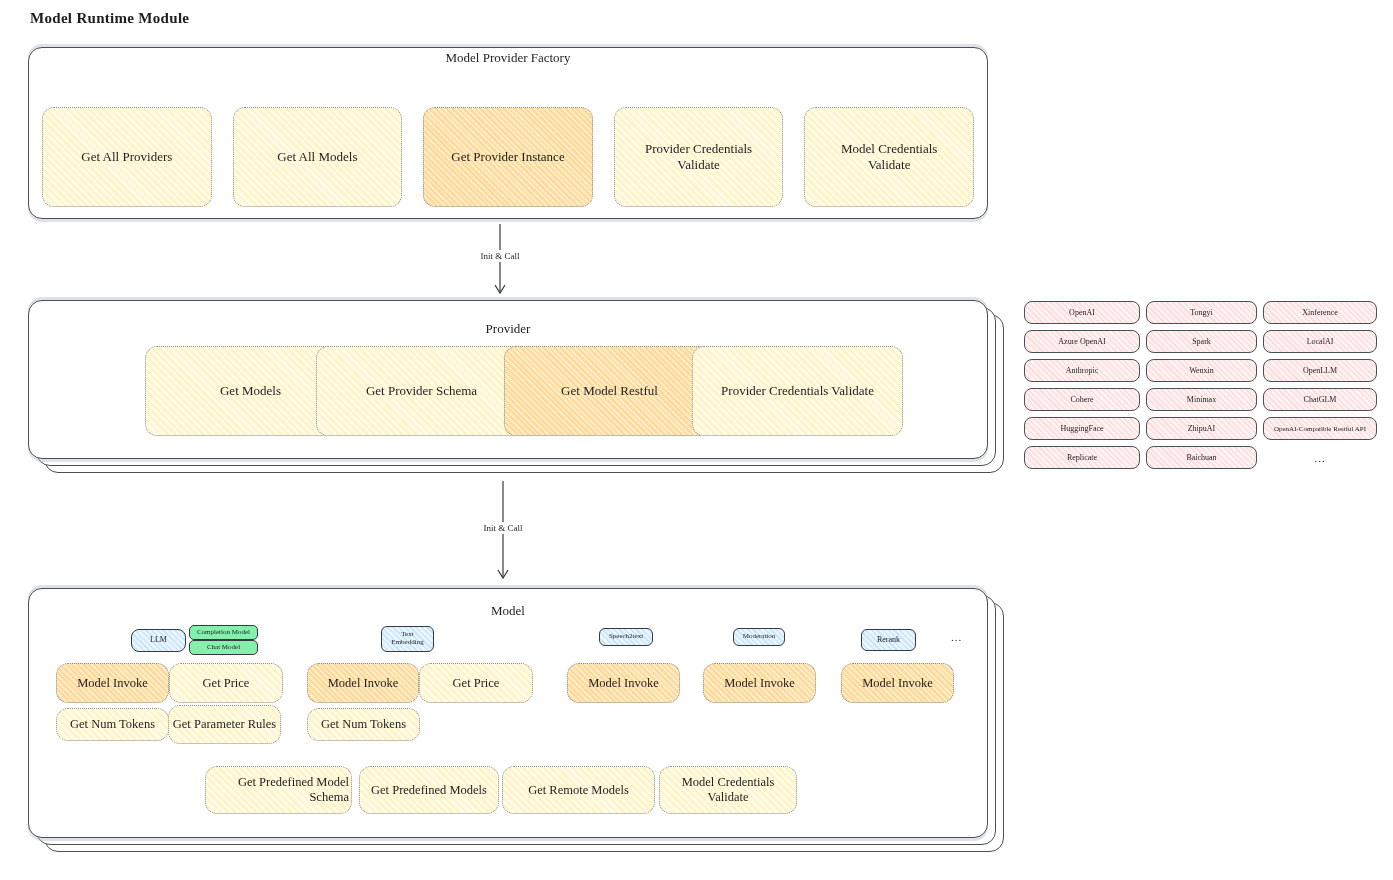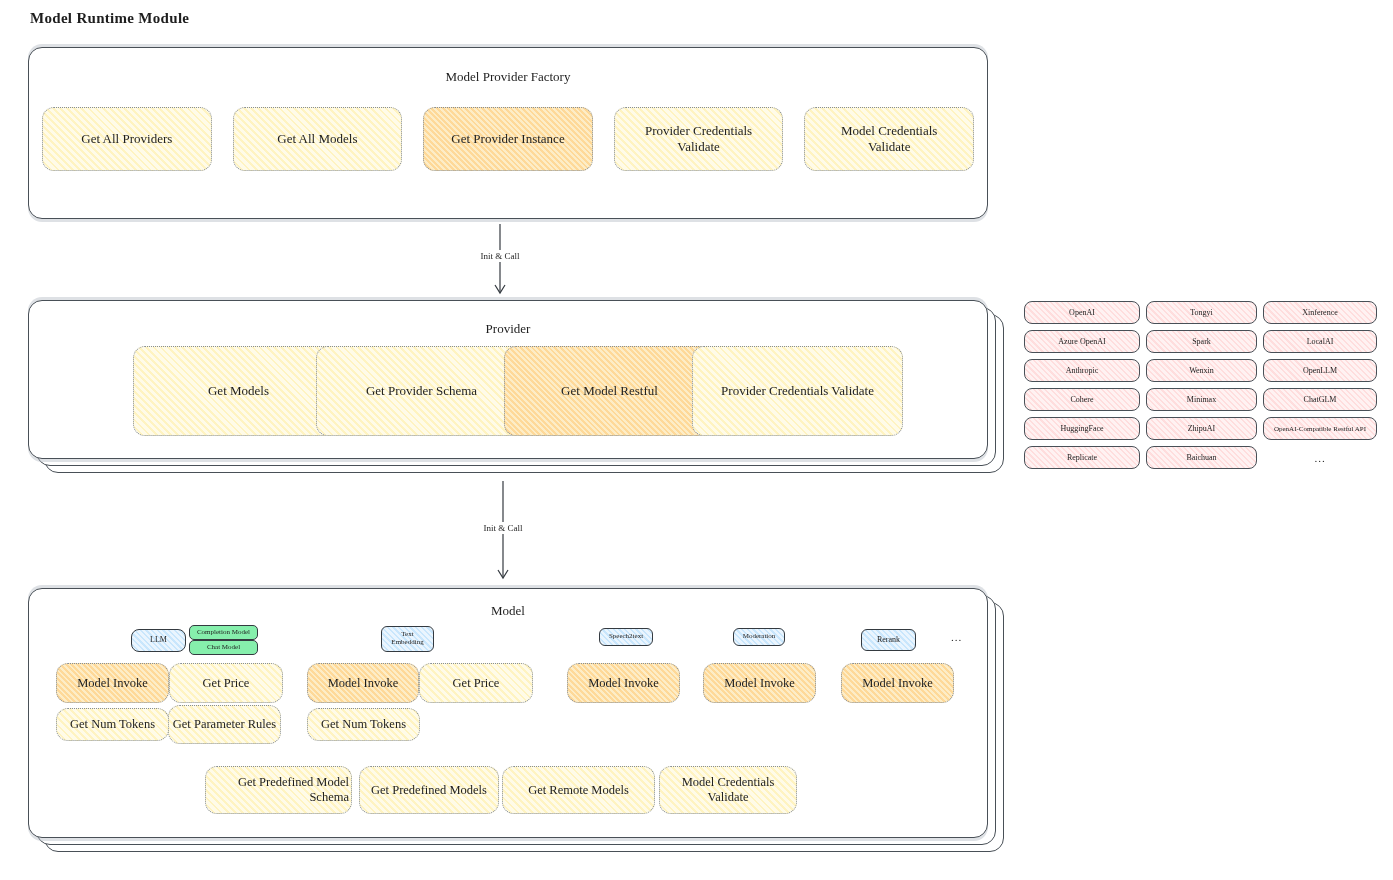--- a/index.html
+++ b/index.html
@@ -17,21 +17,21 @@
 
   
   .node{position:absolute;display:flex;align-items:center;justify-content:center;
     text-align:center;font-size:13px;line-height:1.2;border-radius:12px;
     border:1.4px dotted #868e96;color:#1e1e1e;}
   .yellow{background-color:#fffbe8;
     background-image:repeating-linear-gradient(45deg,rgba(255,236,153,.5) 0 2px,rgba(255,255,255,0) 2px 5px);}
   .orange{background-color:#fdeecb;
     background-image:repeating-linear-gradient(45deg,rgba(255,200,110,.55) 0 2px,rgba(255,226,170,.15) 2px 4px);}
 
-  .factory-row{position:absolute;left:13px;right:13px;top:59px;height:64px;display:flex;gap:21px;}
+  .factory-row{position:absolute;left:13px;right:13px;top:59px;height:100px;display:flex;gap:21px;}
   .factory-row .node{position:relative;flex:1;padding:0 22px;}
   .provider-node{padding:0 16px;height:88px;top:45px;}
 
   
   .providers-grid{position:absolute;left:1024px;top:301px;display:grid;
     grid-template-columns:116px 111px 114px;column-gap:6px;grid-auto-rows:23px;row-gap:6px;}
   .pink{display:flex;align-items:center;justify-content:center;text-align:center;
     font-size:8px;border:1.1px solid #495057;border-radius:8px;background-color:#fff2f2;
     background-image:repeating-linear-gradient(45deg,rgba(255,201,201,.5) 0 1.5px,rgba(255,255,255,0) 1.5px 4px);}
   .pink.small{font-size:7px;}
@@ -54,21 +54,21 @@
   .model-node{font-size:12.5px;padding:0 2px;}
 </style>
 </head>
 <body>
 
 <div class="canvas">
 
   <div class="page-title">Model Runtime Module</div>
 
   <div class="sheet" style="left:28px;top:47px;width:958px;height:170px;">
-    <div class="sheet-title" style="top:21px;">Model Provider Factory</div>
+    <div class="sheet-title" style="top:2px;">Model Provider Factory</div>
     <div class="factory-row">
       <div class="node yellow">
           <span>Get All Providers</span>
         </div>
       <div class="node yellow">
           <span>Get All Models</span>
         </div>
       <div class="node orange">
           <span>Get Provider Instance</span>
         </div>
@@ -84,21 +84,21 @@
   <svg class="arrow-svg" style="left:492px;top:224px;" width="16" height="72">
     <line x1="8" y1="0" x2="8" y2="68" stroke="#343a40" stroke-width="1.2"></line>
     <polyline points="3,61 8,69 13,61" fill="none" stroke="#343a40" stroke-width="1.2"></polyline>
   </svg>
   <div class="arrow-label" style="left:470px;top:250px;">Init &amp; Call</div>
 
   <div class="stack-sheet" style="left:44px;top:314px;width:958px;height:157px;"></div>
   <div class="stack-sheet" style="left:36px;top:307px;width:958px;height:157px;"></div>
   <div class="sheet" style="left:28px;top:300px;width:958px;height:157px;">
     <div class="sheet-title" style="top:20px;">Provider</div>
-    <div class="node yellow provider-node" style="left:104px;width:177px;">
+    <div class="node yellow provider-node" style="left:116px;width:177px;">
         <span>Get Models</span>
       </div>
     <div class="node yellow provider-node" style="left:287px;width:177px;">
         <span>Get Provider Schema</span>
       </div>
     <div class="node orange provider-node" style="left:475px;width:177px;">
         <span>Get Model Restful</span>
       </div>
     <div class="node yellow provider-node" style="left:663px;width:177px;">
         <span>Provider Credentials Validate</span>

